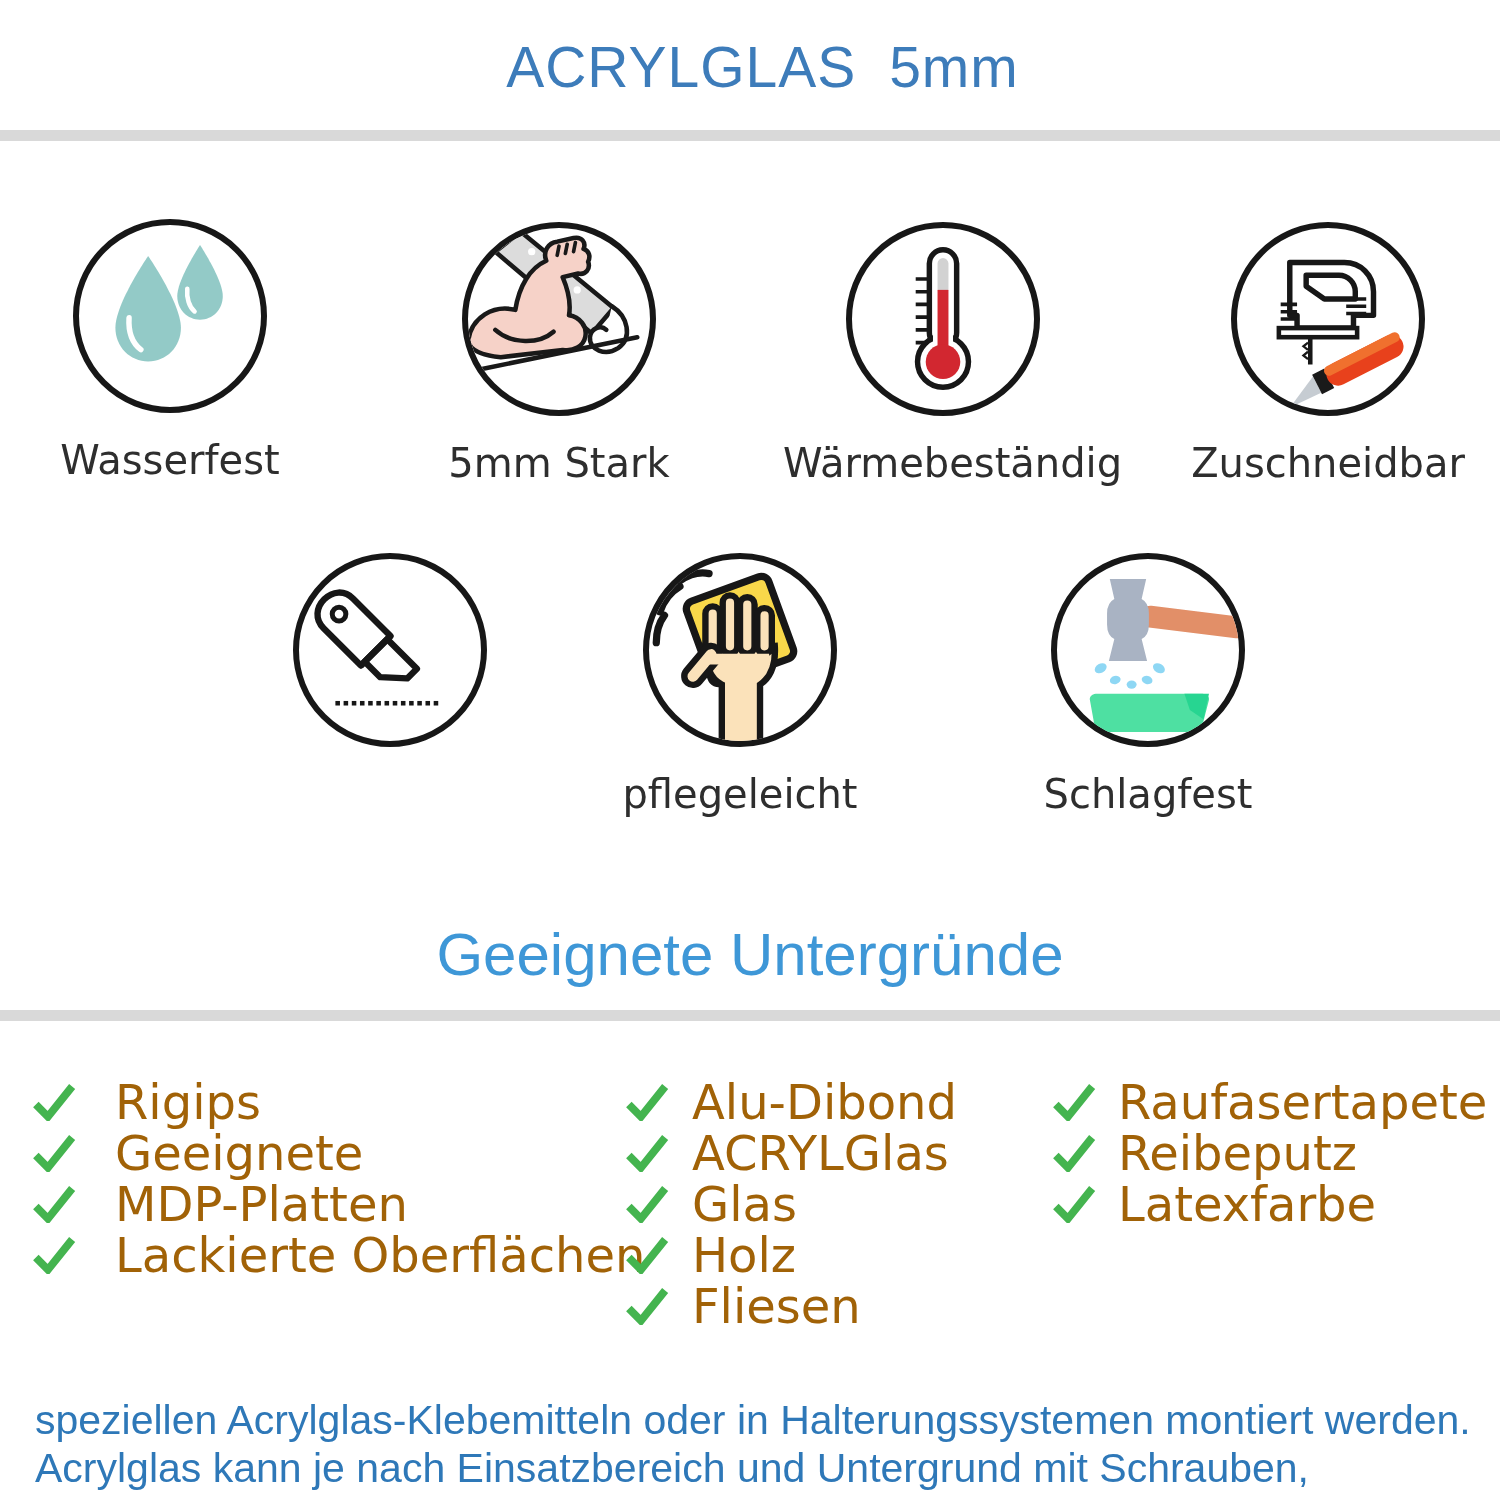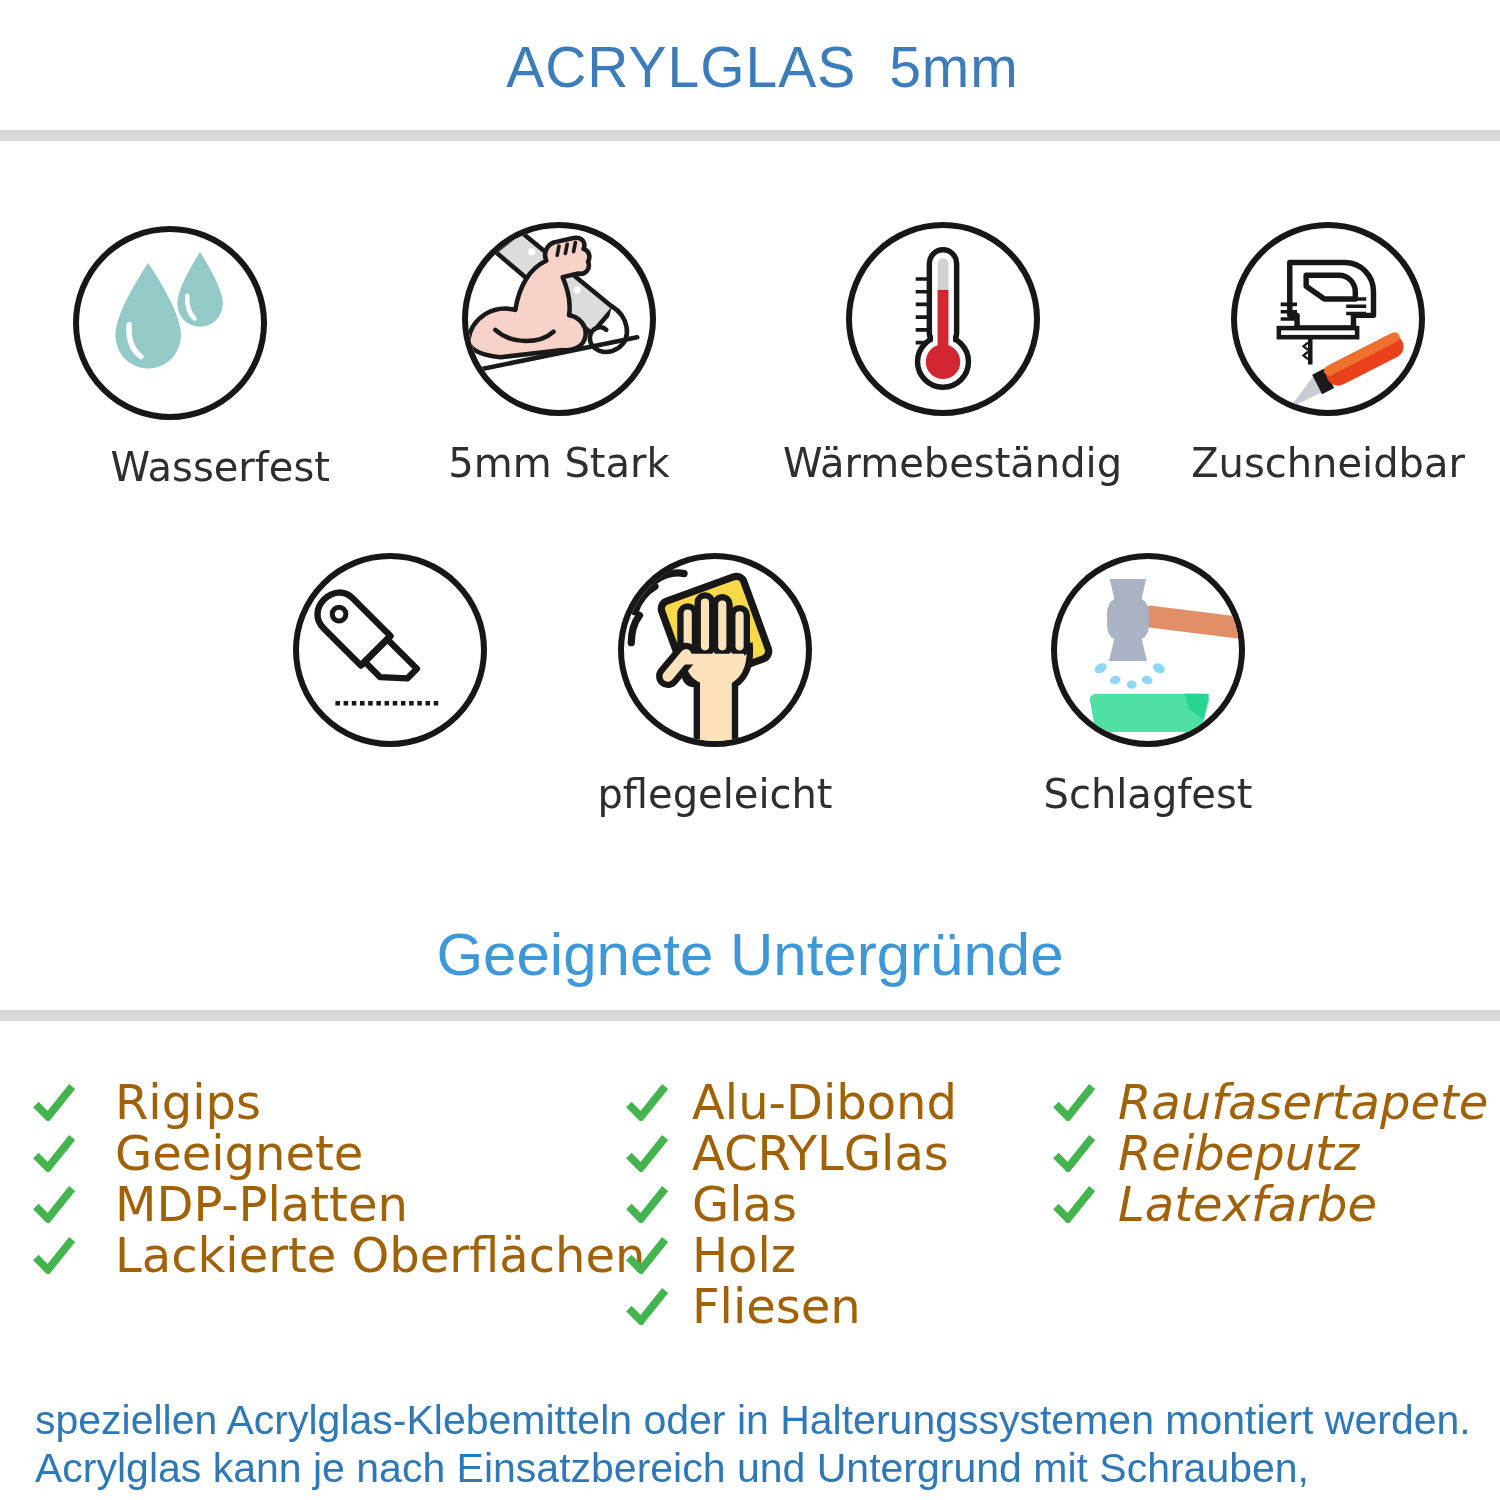--- a/index.html
+++ b/index.html
@@ -19,41 +19,41 @@
   .feature-label { margin-top:24px; font-size:40px; color:#2e2e2e;
                    font-family:"DejaVu Sans","Liberation Sans",sans-serif; white-space:nowrap; }
 
   .subtitle { position:absolute; top:920px; left:0; width:1500px; text-align:center;
               font-size:60px; color:#3e97d7; font-weight:500; }
 
   .surfaces { position:absolute; top:1076px; left:0; width:1500px; }
   .surf-col { position:absolute; top:0; }
   .surf-col.c1 { left:32px; }
   .surf-col.c2 { left:625px; }
-  .surf-col.c3 { left:1052px;font-style:italic; }
+  .surf-col.c3 { left:1052px; }
   .surf-row { display:flex; align-items:center; height:51px; }
   .c1 .surf-row { gap:39px; }
   .c2 .surf-row { gap:23px; }
   .c3 .surf-row { gap:22px; }
   .check { width:44px; height:38px; flex:0 0 auto; }
   .surf-label { font-size:48px; color:#a16207; white-space:nowrap;
                 font-family:"DejaVu Sans","Liberation Sans",sans-serif; }
 
   .footer { position:absolute; left:35px; top:1396px; font-size:41px; line-height:48px;
             color:#2e78b8; white-space:nowrap; }
 </style>
 </head>
 <body>
 
 <div class="page">
 
   <div class="title">ACRYLGLAS 5mm</div>
   <div class="divider d1"></div>
 
-  <div class="feature" style="left:10px; top:226px;text-align:right;">
+  <div class="feature" style="left:10px; top:219px;">
     <div class="icon-circle">
       <svg viewBox="0 0 200 200">
         <path d="M76,34 C76,34 40,86 40,113 C40,134 56,150 76,150 C96,150 112,134 112,113 C112,86 76,34 76,34 Z" fill="#93cac7"></path>
         <path d="M133,22 C133,22 108,60 108,78 C108,92.9 119.1,104 133,104 C146.9,104 158,92.9 158,78 C158,60 133,22 133,22 Z" fill="#93cac7"></path>
         <path d="M55,102 C54,118 59,130 68,137" stroke="#ffffff" stroke-width="6" fill="none" stroke-linecap="round"></path>
         <path d="M119,70 C118,80 121,90 127,95" stroke="#ffffff" stroke-width="5" fill="none" stroke-linecap="round"></path>
       </svg>
     </div>
     <div class="feature-label">Wasserfest</div>
   </div>
@@ -132,21 +132,21 @@
           <rect x="112" y="156" width="5" height="5"></rect>
             <rect x="121" y="156" width="5" height="5"></rect>
           <rect x="130" y="156" width="5" height="5"></rect>
             <rect x="139" y="156" width="5" height="5"></rect>
           <rect x="148" y="156" width="5" height="5"></rect>
         </g>
       </svg>
     </div>
   </div>
 
-  <div class="feature" style="left:555px; top:553px;">
+  <div class="feature" style="left:580px; top:553px;">
     <div class="icon-circle">
       <svg viewBox="0 0 200 200">
         <path d="M34,24 C44,17 56,14 66,16" stroke="#171717" stroke-width="8" fill="none" stroke-linecap="round"></path>
         <path d="M12,58 C16,46 24,36 34,30" stroke="#171717" stroke-width="8" fill="none" stroke-linecap="round"></path>
         <path d="M8,92 C8,80 11,70 17,62" stroke="#171717" stroke-width="8" fill="none" stroke-linecap="round"></path>
         <g transform="rotate(-20 100 78)">
           <rect x="52" y="30" width="96" height="96" rx="9" fill="#f9d84a" stroke="#171717" stroke-width="8"></rect>
         </g>
         <path d="M62,90 C60,116 68,132 80,138 L80,200 L122,200 L122,138 C134,130 140,114 138,90 Z" fill="#fbe2ba"></path>
         <path d="M62,92 C60,116 68,132 80,138 L80,200 M138,92 C140,114 134,130 122,138 L122,200" stroke="#171717" stroke-width="7" fill="none"></path>

